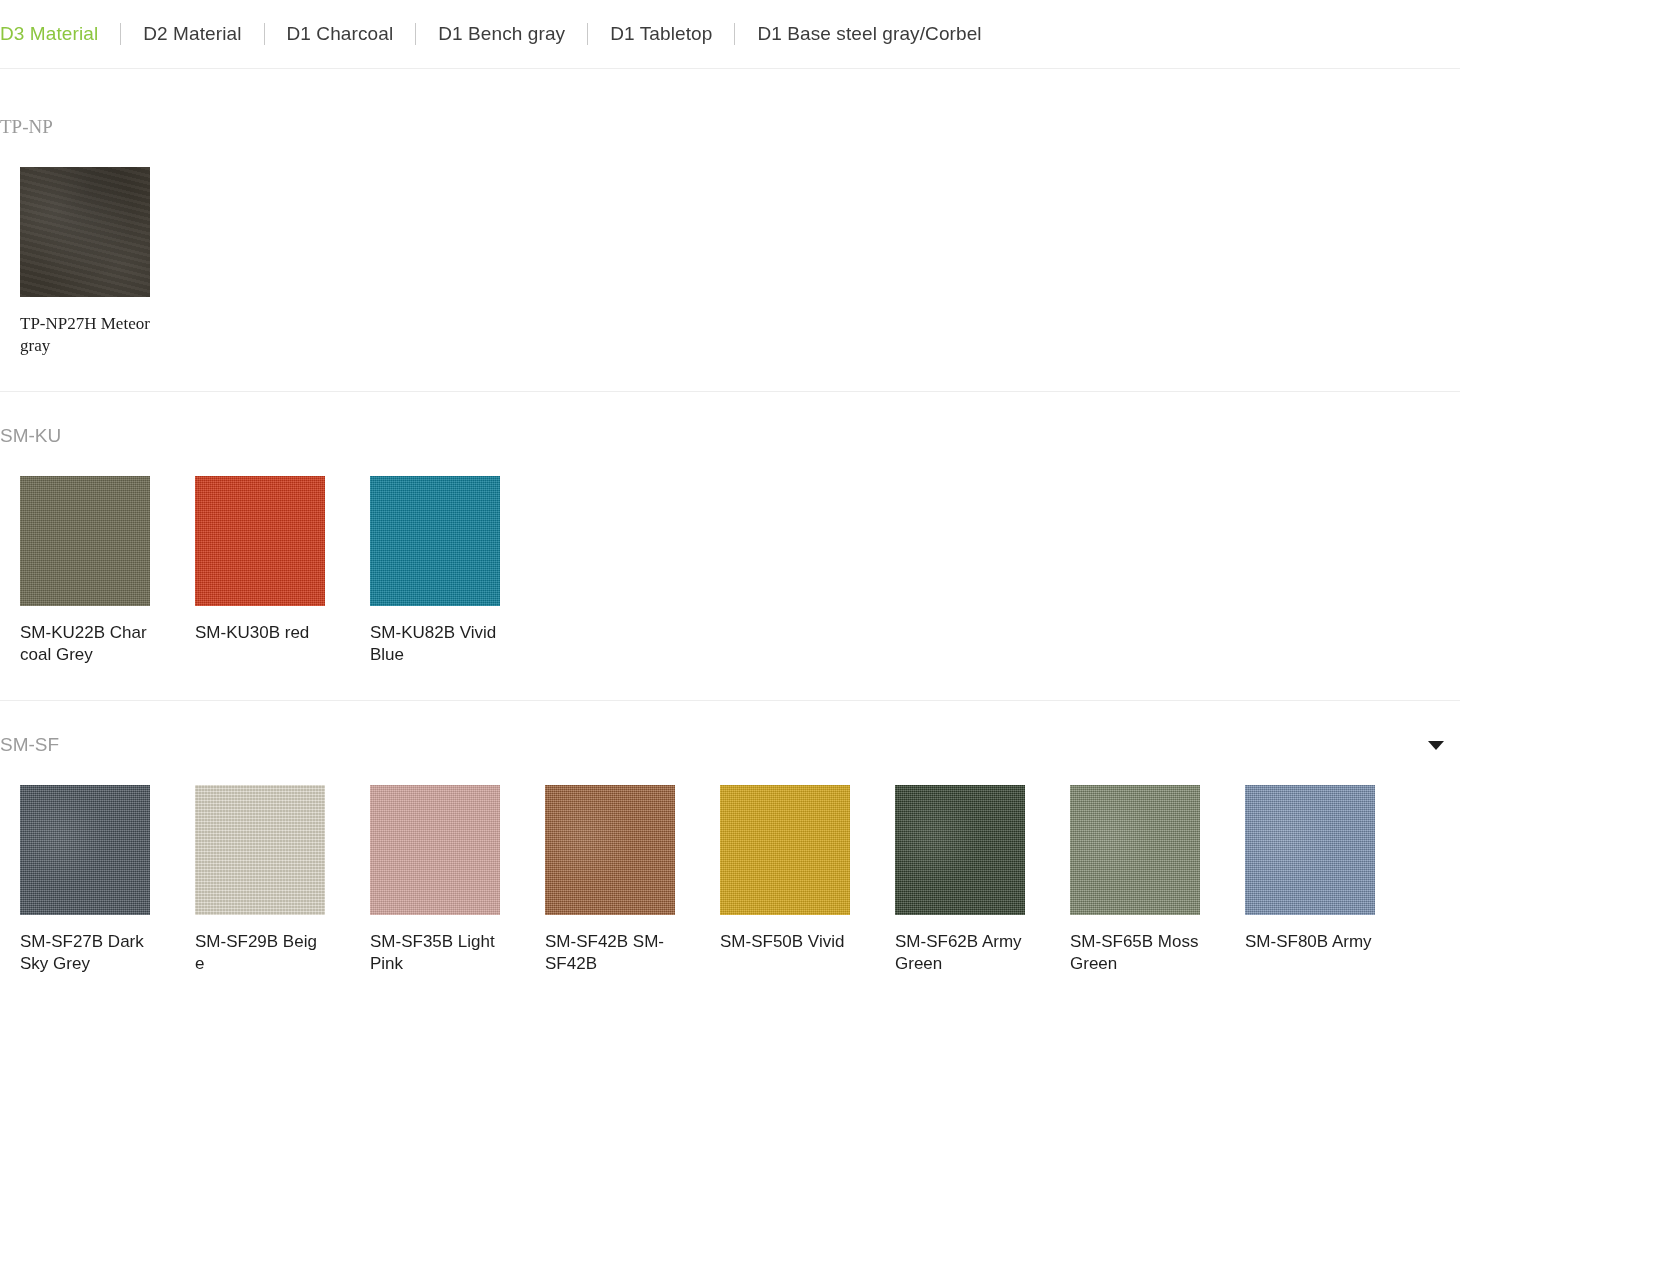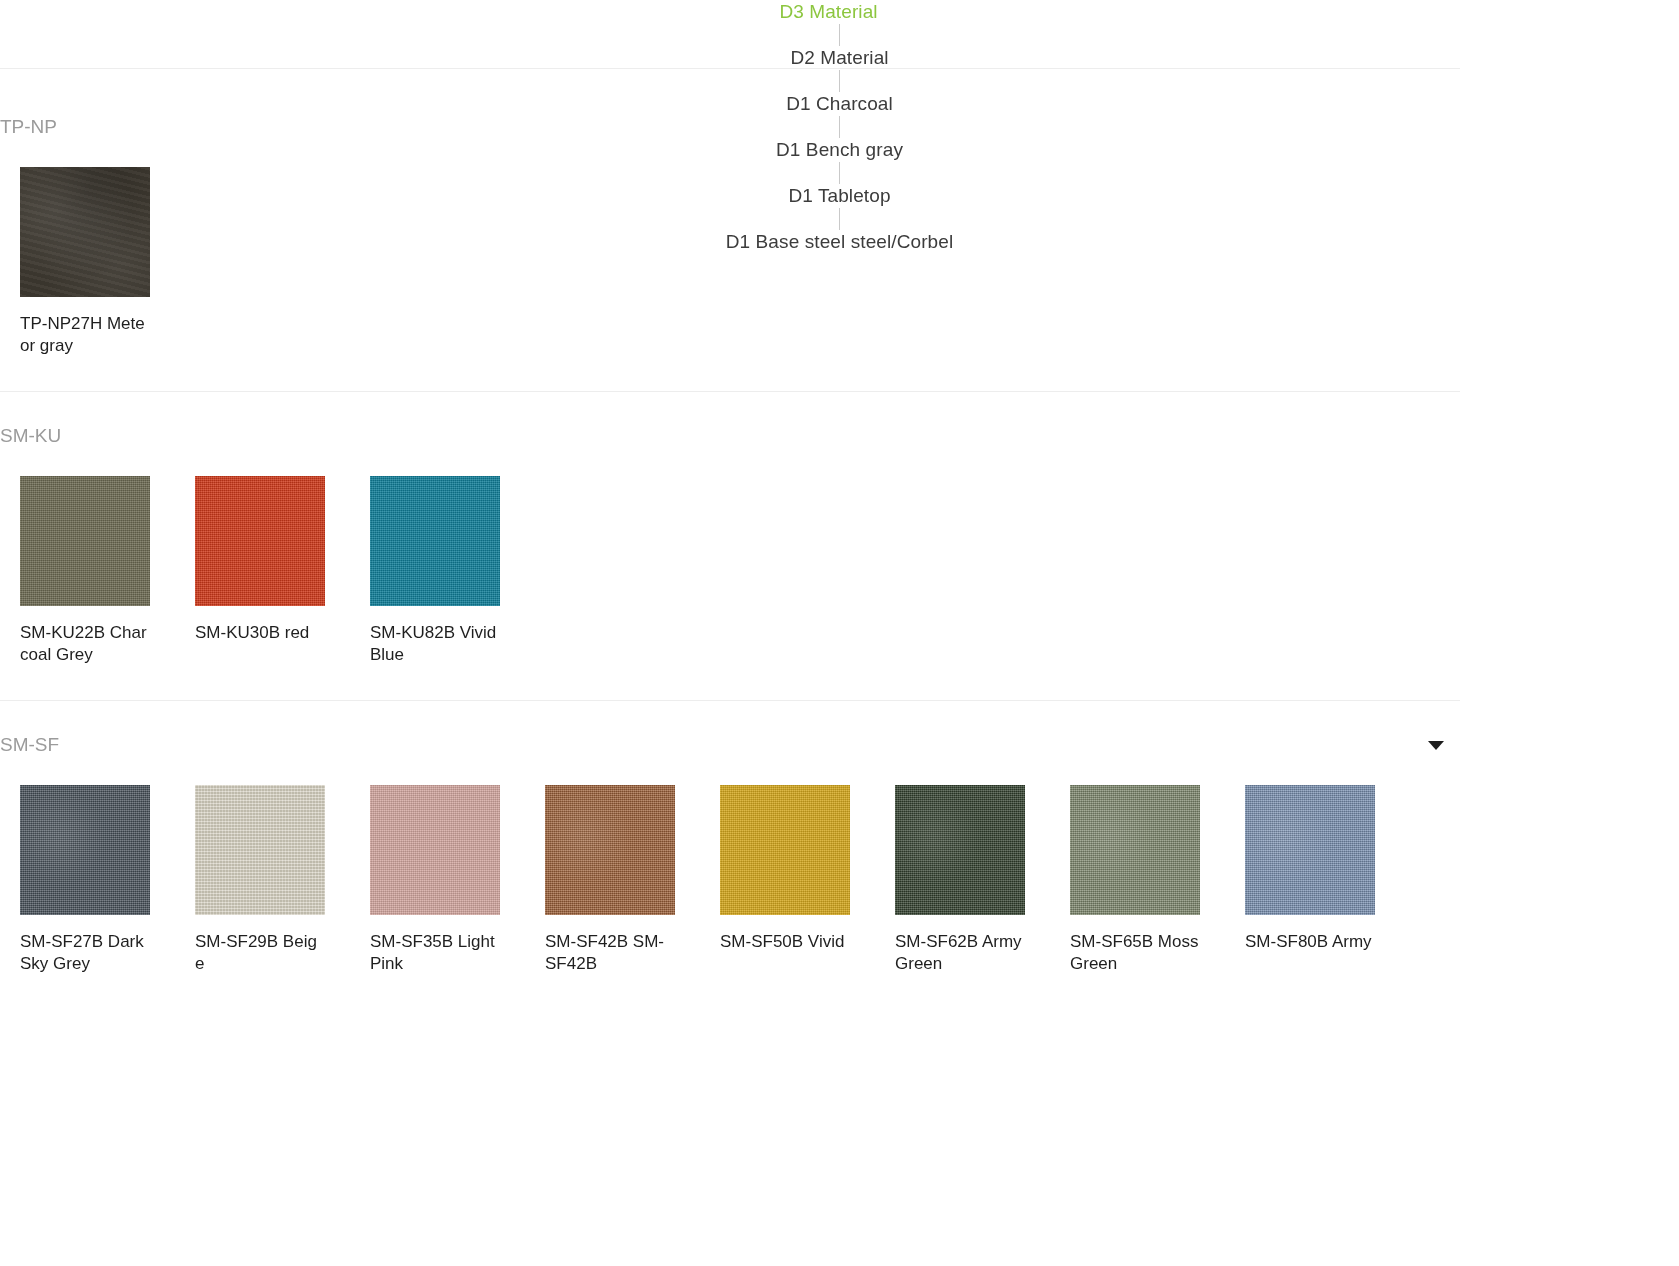--- a/index.html
+++ b/index.html
@@ -17,21 +17,20 @@
     position: relative;
   }
 
   
   .tabbar {
     display: flex;
     align-items: center;
     height: 68px;
     padding-left: 0;
     box-sizing: border-box;
-    flex-direction: column;
   }
   .tab {
     font-size: 19px;
     line-height: 24px;
     color: #3c3c3c;
     padding: 0 22px;
     white-space: nowrap;
     cursor: pointer;
     letter-spacing: 0.1px;
   }
@@ -135,38 +134,38 @@
   .swatch-label {
     margin-top: 16px;
     font-size: 17px;
     line-height: 22px;
     color: #1f1f1f;
     width: 130px;
     word-break: break-all;
     overflow-wrap: break-word;
   }
 
-  .section-tp   { padding-top: 44px; }
+  .section-tp   { padding-top: 44px; font-family: Liberation Serif, serif; }
   .section-body { padding-bottom: 34px; }
 </style>
 </head>
 <body>
 
 <div class="tabbar">
     <div class="tab active">D3 Material</div>
     <div class="tab-sep"></div>
     <div class="tab">D2 Material</div>
     <div class="tab-sep"></div>
     <div class="tab">D1 Charcoal</div>
     <div class="tab-sep"></div>
     <div class="tab">D1 Bench gray</div>
     <div class="tab-sep"></div>
     <div class="tab">D1 Tabletop</div>
     <div class="tab-sep"></div>
-    <div class="tab">D1 Base steel steel/Corbel</div>
+    <div class="tab">D1 Base steel gray/Corbel</div>
   </div>
 
 <div class="rule"></div>
 
 <div id="sections-root">
     <div class="section section-tp">
       <div class="section-head">
         <div class="section-title">TP-NP</div>
       </div>
       <div class="swatch-row section-body">

